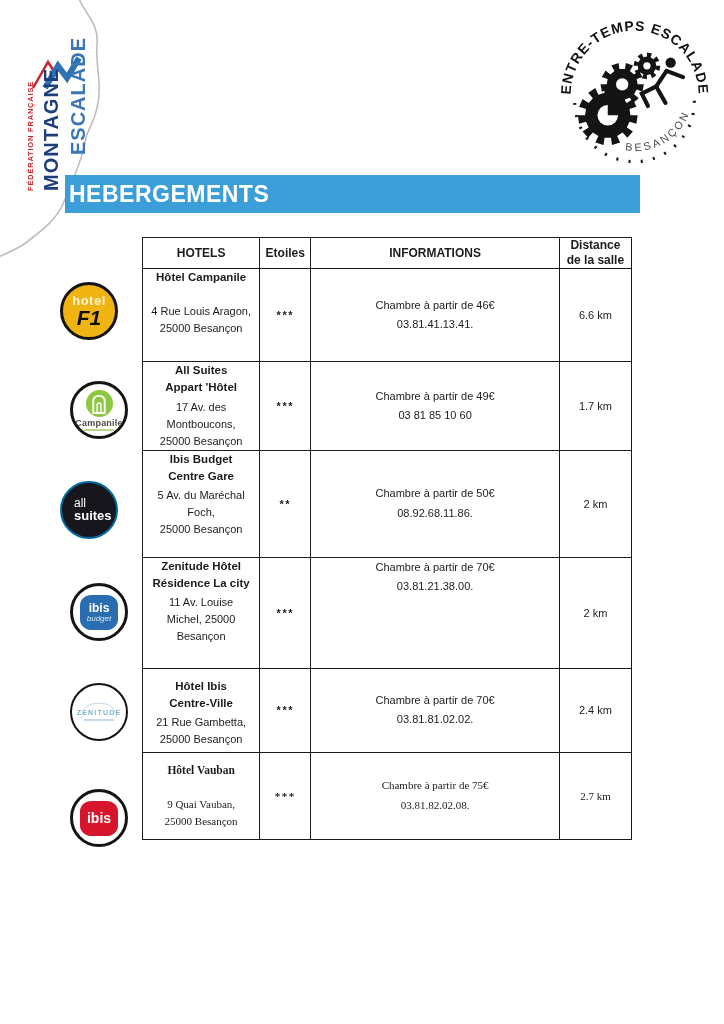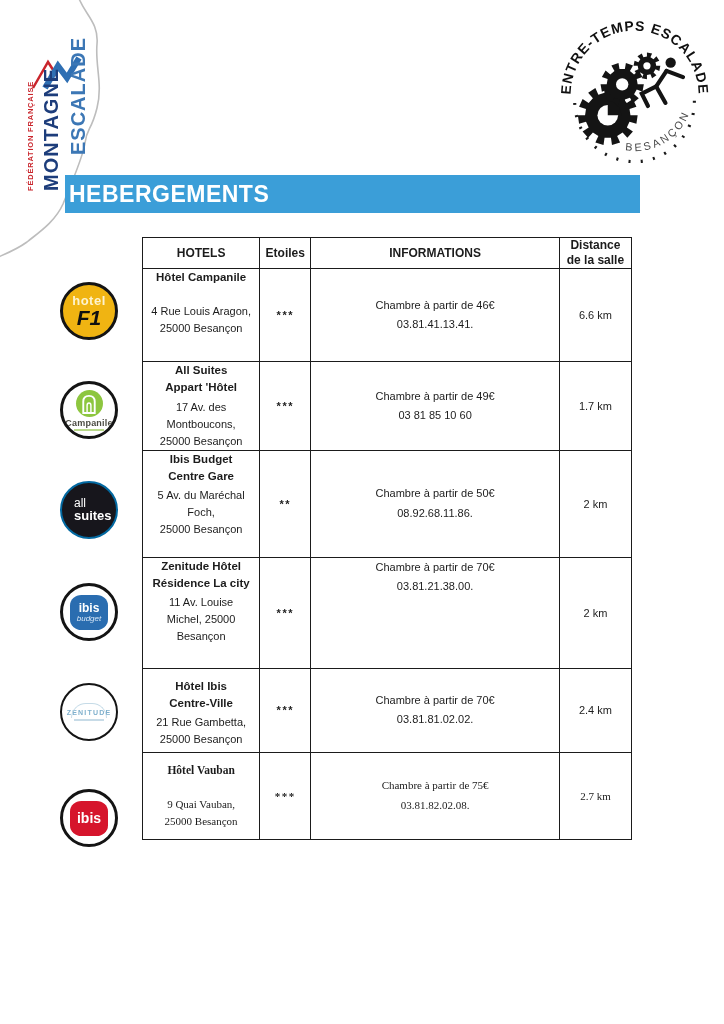--- a/index.html
+++ b/index.html
@@ -32,21 +32,21 @@
   .hname{font-weight:bold;font-size:11.5px;white-space:pre-line;line-height:1.5;}
   .haddr{font-size:11px;white-space:pre-line;line-height:1.55;margin-top:2px;}
   tr.gap .haddr{margin-top:17px;}
   td.c-stars{text-align:center;vertical-align:middle;font-weight:bold;font-size:11px;letter-spacing:1.5px;}
   td.c-info{text-align:center;vertical-align:middle;font-size:11px;white-space:pre-line;line-height:1.75;}
   tr.info-top td.c-info{vertical-align:top;padding-top:10px;}
   td.c-dist{text-align:center;vertical-align:middle;font-size:11px;}
   
   .badge{position:absolute;left:60px;width:58px;height:58px;border-radius:50%;box-sizing:border-box;
     display:flex;flex-direction:column;align-items:center;justify-content:center;text-align:center;overflow:hidden;}
-  .ring{border:3px solid #141414;background:#fff;}
+  .ring{border:3px solid #141414;background:#fff;margin-left:10px;}
   #logo-hotelf1{top:282px;background:#f0b412;border:3px solid #141414;}
   #logo-hotelf1 .f1-top{color:#fdf3cf;font-size:13px;font-weight:bold;letter-spacing:.5px;line-height:12px;margin-top:2px;}
   #logo-hotelf1 .f1-big{color:#101010;font-size:21px;font-weight:900;font-style:italic;line-height:22px;}
   #logo-campanile{top:381px;}
   .camp-circle{width:27px;height:27px;border-radius:50%;background:#8dc63f;display:flex;align-items:center;justify-content:center;margin-top:1px;}
   .camp-label{font-size:9px;font-weight:bold;color:#4b4b43;margin-top:1px;letter-spacing:.2px;}
   .camp-subline{width:30px;height:2px;background:#b9d98a;margin-top:1px;}
   #logo-allsuites{top:481px;background:#17161c;border:2px solid #0369a1;align-items:flex-start;padding-left:12px;}
   #logo-allsuites .as-1{color:#fff;font-size:12px;line-height:12px;}
   #logo-allsuites .as-2{color:#fff;font-size:13px;font-weight:bold;line-height:14px;}

